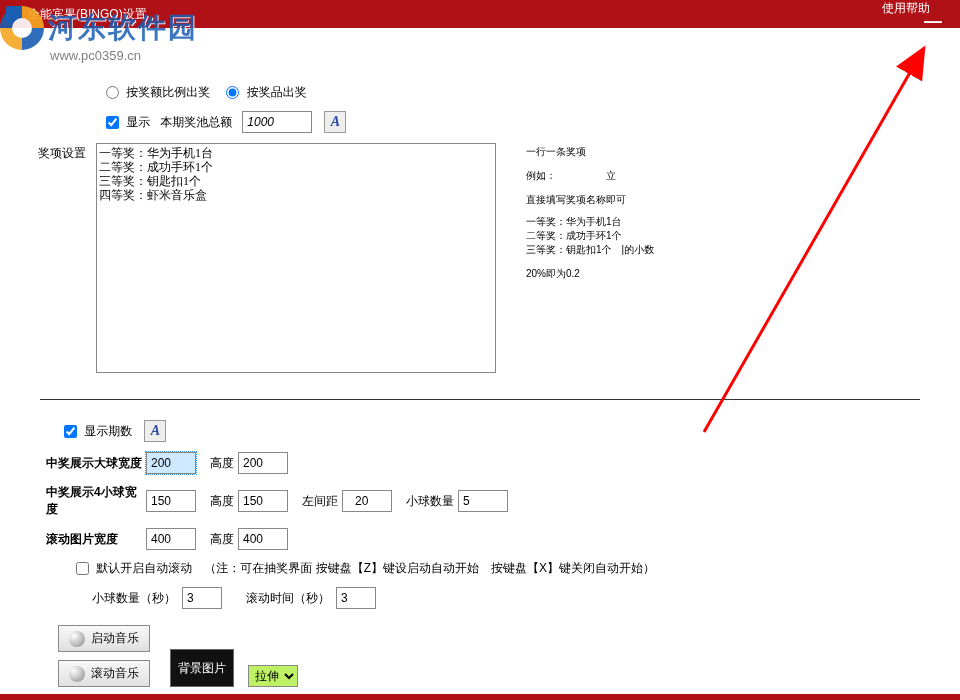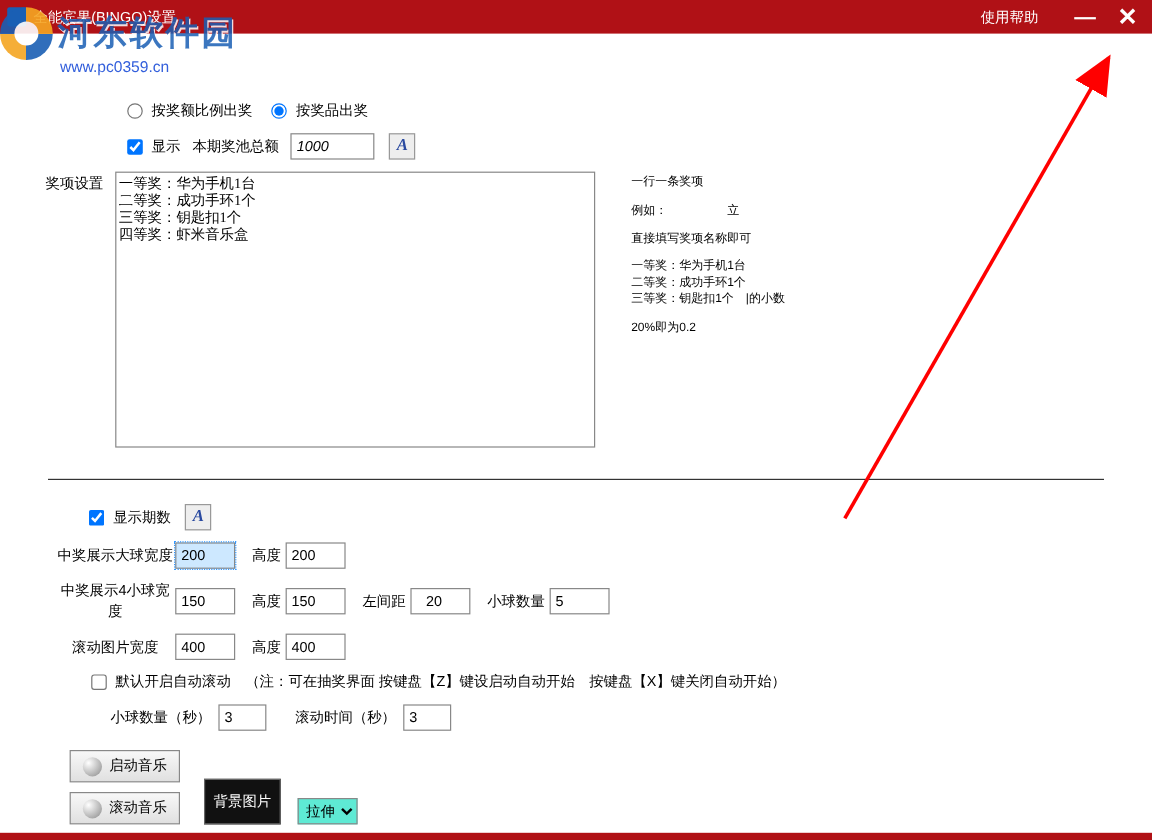--- a/index.html
+++ b/index.html
@@ -1,29 +1,29 @@
 <!DOCTYPE html>
 <html><head>
 <meta charset="utf-8">
 <style>
 * { box-sizing: border-box; margin: 0; padding: 0; }
 body { font-family: "Microsoft YaHei", SimSun, sans-serif; font-size: 12px; background: #fff; width: 960px; height: 700px; position: relative; overflow: hidden; }
 .titlebar { background: #b01116; color: #fff; height: 28px; display: flex; align-items: center; padding: 0 6px; position: relative; }
 .titlebar .icon { width: 16px; height: 16px; background: #1a5fb4; border-radius: 2px; margin-right: 6px; display: inline-block; }
 .titlebar .title { font-size: 12px; }
-.titlebar .right { position: absolute; right: 0; top: 0; height: 28px; display: flex; align-items: center; }
+.titlebar .right { position: absolute; right: 0; top: 0; height: 28px; display: flex; align-items: flex-end; flex-direction: column; }
 .titlebar .help { font-size: 12px; margin-right: 30px; cursor: pointer; }
 .titlebar .min { font-size: 18px; font-weight: bold; margin-right: 18px; cursor: pointer; line-height: 8px; }
 .titlebar .close { font-size: 20px; font-weight: bold; margin-right: 12px; cursor: pointer; }
 .watermark { position: absolute; top: 6px; left: 0; z-index: 5; pointer-events: none; }
 .wm-logo { display: flex; align-items: center; }
 .wm-ring { width: 44px; height: 44px; border-radius: 50%; background: conic-gradient(#f5a623 0 25%, #1a5fb4 25% 50%, #f5a623 50% 75%, #1a5fb4 75% 100%); opacity: 0.9; margin-right: 4px; position: relative; }
 .wm-ring::after { content: ""; position: absolute; top: 12px; left: 12px; width: 20px; height: 20px; background: #fff; border-radius: 50%; }
 .wm-text { font-family: "KaiTi", serif; font-size: 28px; font-weight: bold; color: #1a5fb4; opacity: 0.85; text-shadow: 1px 1px 0 #fff; letter-spacing: 2px; }
-.wm-url { font-size: 13px; color: #1d4ed8; opacity: 0.9; margin-left: 50px; margin-top: -2px; font-family: Arial; }
+.wm-url { font-size: 13px; color: #737373; opacity: 0.9; margin-left: 50px; margin-top: -2px; font-family: Arial; }
 .content { padding: 28px 40px 10px 40px; }
 .row { display: flex; align-items: center; margin-bottom: 10px; }
 .radio-row { margin-left: 66px; margin-top: 28px; }
 input[type=radio], input[type=checkbox] { margin-right: 4px; vertical-align: middle; }
 .radio-row label { margin-right: 16px; }
 .show-row { margin-left: 66px; }
 .show-row .label { margin: 0 10px; }
 .txt { border: 1px solid #888; background: #fff; padding: 2px 4px; font-size: 12px; height: 22px; }
 .w70 { width: 70px; font-style: italic; }
 .w50 { width: 50px; }
@@ -31,28 +31,28 @@
 .font-btn { width: 22px; height: 22px; border: 1px solid #999; background: #eee; font-weight: bold; font-style: italic; color: #2a4aa0; font-size: 14px; font-family: "Times New Roman"; cursor: pointer; margin-left: 12px; }
 .prize-area { display: flex; align-items: flex-start; margin-top: 6px; }
 .prize-label { width: 66px; text-align: right; padding-right: 10px; padding-top: 2px; margin-left: -10px; }
 .prize-text { width: 400px; height: 230px; border: 1px solid #888; resize: none; font-size: 12px; font-family: SimSun; padding: 2px; line-height: 14px; }
 .prize-help { margin-left: 30px; font-size: 10px; line-height: 18px; }
 .prize-help p { margin-bottom: 6px; }
 .prize-help .ex { line-height: 14px; margin-bottom: 8px; }
 .divider { border: none; border-top: 1px solid #333; margin: 26px 0 20px 0; }
 .lower { padding-left: 6px; }
 .lower .row { margin-bottom: 10px; }
-.lbl-right { text-align: center; display: inline-block; }
+.lbl-right { text-align: left; display: inline-block; font-weight: bold; }
 .w100r { width: 100px; }
 .ml { margin-left: 14px; }
 .note { color: #000; margin-left: 12px; font-size: 12px; }
 .media-btn { border: 1px solid #888; background: linear-gradient(#f8f8f8,#e0e0e0); padding: 4px 10px; font-size: 12px; cursor: pointer; display: inline-flex; align-items: center; margin-right: 6px; }
 .media-btn .sicon { width: 16px; height: 16px; border-radius: 50%; background: radial-gradient(circle at 30% 30%, #fff, #888); margin-right: 6px; display: inline-block; }
 .bg-img-btn { width: 64px; height: 38px; background: #111; color: #fff; border: 1px solid #666; font-size: 12px; cursor: pointer; }
-.select { border: 1px solid #888; background: #5eead4; height: 22px; font-size: 12px; padding: 0 2px; }
+.select { border: 1px solid #888; background: #bef264; height: 22px; font-size: 12px; padding: 0 2px; }
 .arrow { position: absolute; pointer-events: none; z-index: 20; }
 .sel-hl { outline: 1px dotted #3399ff; background: #cde8ff !important; }
 .media-row { display: flex; align-items: flex-end; gap: 14px; margin-top: 8px; margin-left: 6px; }
 .media-col { display: flex; flex-direction: column; gap: 8px; margin-left: 6px; margin-top: 6px; }
 .bot { position: absolute; bottom: 0; left: 0; right: 0; height: 6px; background: #b01116; }
 </style>
 </head>
 <body>
 
 <div class="titlebar">
@@ -109,21 +109,21 @@
 二等奖：成功手环1个
 三等奖：钥匙扣1个　|的小数</p>
       <p>20%即为0.2</p>
     </div>
   </div>
 
   <hr class="divider">
 
   <div class="lower">
     <div class="row">
-      <label style="margin-left:28px"><input type="checkbox" checked="" style=""> <span>显示期数</span></label>
+      <label style="margin-left:18px"><input type="checkbox" checked="" style=""> <span>显示期数</span></label>
       <button class="font-btn">A</button>
     </div>
 
     <div class="row">
       <span class="lbl-right w100r">中奖展示大球宽度</span>
       <input class="txt w50 sel-hl" value="200" style="">
       <span class="ml">高度</span>
       <input class="txt w50" style="margin-left: 4px;" value="200">
     </div>
 

